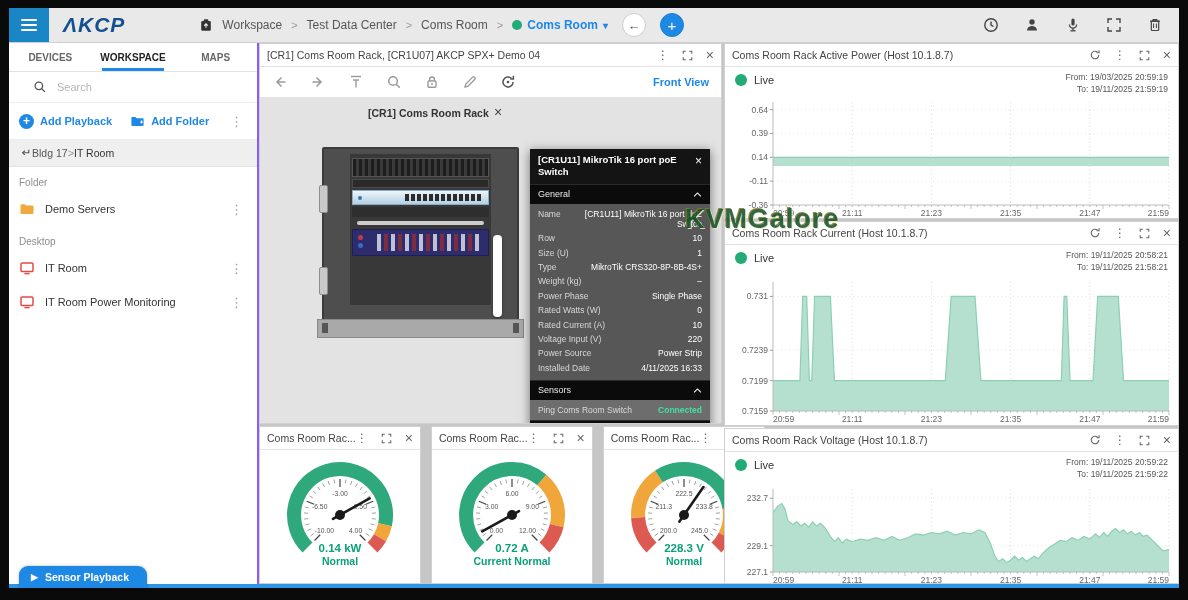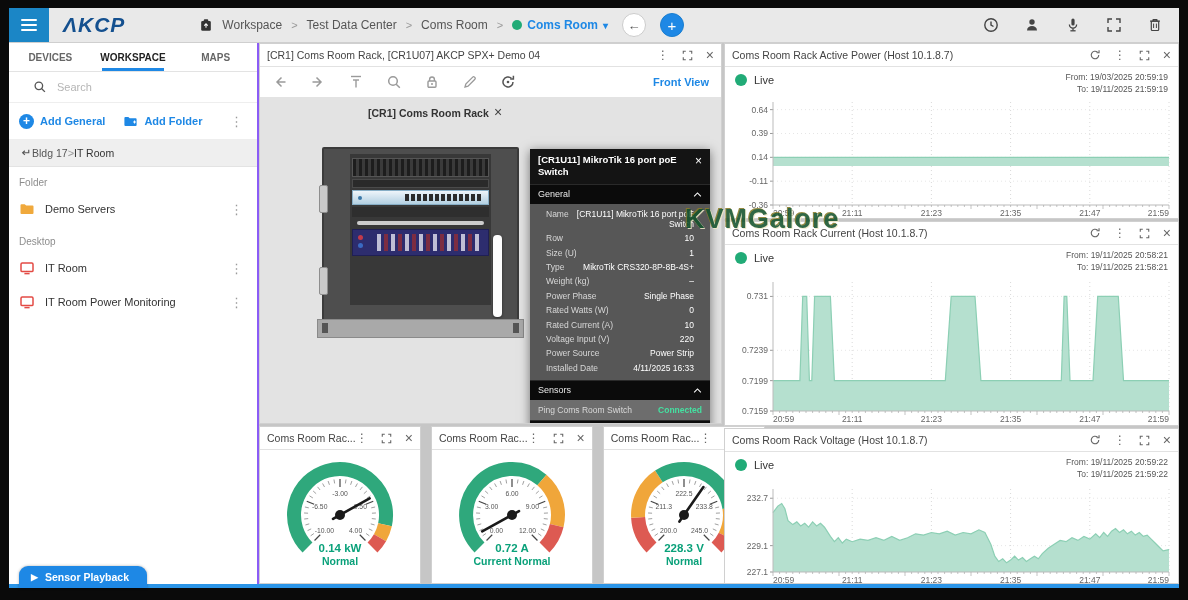--- a/index.html
+++ b/index.html
@@ -103,21 +103,21 @@
   
   .details{position:absolute;top:52px;right:11px;width:180px;background:#555;z-index:6;
            box-shadow:0 2px 10px rgba(0,0,0,.5);font-size:8.5px;}
   .dtitle{background:#141414;color:#fff;display:flex;padding:5px 8px;gap:6px;}
   .dtitle .t{flex:1;font-size:9.5px;font-weight:bold;line-height:1.3;}
   .dclose{color:#fff;font-size:12px;cursor:pointer;}
   .dsec{background:#0b0b0b;color:#e8e8e8;display:flex;align-items:center;padding:4.5px 8px;
         border-top:1px solid #2a2a2a;cursor:pointer;}
   .dsec .s{flex:1;font-size:9px;}
   .dsec svg{width:9px;height:7px;}
-  .drows{background:#575757;padding:3px 16px 5px;}
+  .drows{background:#575757;padding:3px 8px 5px;}
   .drow{display:flex;padding:2.2px 0;}
   .dlabel{color:#d8d8d8;white-space:nowrap;}
   .dval{flex:1;text-align:right;color:#fff;margin-left:8px;}
   .ping-row{background:#6d6d6d;display:flex;padding:5px 8px;cursor:pointer;}
   .ping-row .dval{color:#45e0a1;font-weight:bold;}
 
   
   .gauges-row{position:absolute;left:0;right:0;top:383px;bottom:0;display:flex;gap:10px;}
   .gauge-card{flex:1;background:#fff;border:1px solid #d0d0d0;box-sizing:border-box;position:relative;}
   .gauge-svg{display:block;margin:1px auto 0;}
@@ -219,21 +219,21 @@
       <span class="hico">
         <svg viewBox="0 0 16 16" style="width:14px;height:14px">
               <circle cx="6.7" cy="6.7" r="4.3" fill="none" stroke="#555" stroke-width="1.5"></circle>
               <line x1="10" y1="10" x2="13.6" y2="13.6" stroke="#555" stroke-width="1.5"></line>
             </svg>
           </span>
       <input placeholder="Search" style="">
     </div>
     <div class="add-row">
       <span class="cplus">+</span>
-      <span class="blue-link">Add General</span>
+      <span class="blue-link">Add Playback</span>
       <span class="hico" style="margin-left:12px">
         <svg viewBox="0 0 16 16" style="width:15px;height:15px">
               <path d="M1.5 4.2a1 1 0 0 1 1-1h3.2L7.2 4.6h6.3a1 1 0 0 1 1 1v6.2a1 1 0 0 1-1 1H2.5a1 1 0 0 1-1-1z" fill="#1e88e5"></path>
               <path d="M10.8 8.5h3M12.3 7v3" stroke="#fff" stroke-width="1.1"></path>
             </svg>
           </span>
       <span class="blue-link">Add Folder</span>
       <span class="kebab">⋮</span>
     </div>
     <div class="path-row">

